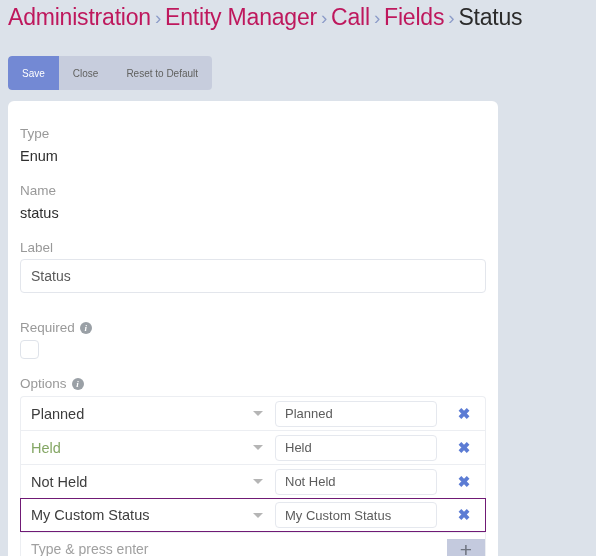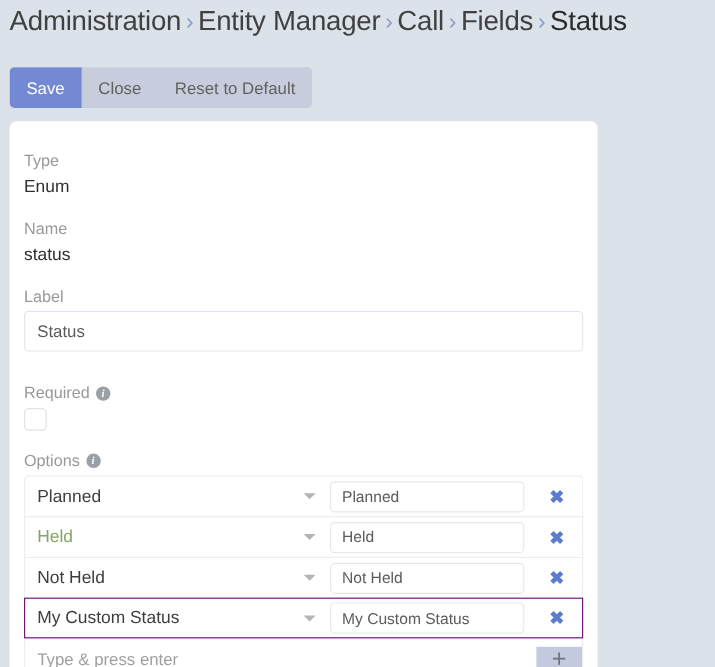--- a/index.html
+++ b/index.html
@@ -19,21 +19,21 @@
   .breadcrumb {
     position: absolute;
     left: 8px;
     top: 2px;
     font-size: 23px;
     line-height: 30px;
     white-space: nowrap;
     letter-spacing: -0.2px;
   }
   .crumb-link {
-    color: #404040;
+    color: #be185d;
     text-decoration: none;
   }
   .crumb-sep {
     color: #8d9cc9;
     font-size: 19px;
     padding: 0 4px;
     vertical-align: 1px;
   }
   .crumb-current {
     color: #2b2b2b;
@@ -49,21 +49,21 @@
     border-radius: 4px;
     display: flex;
     align-items: stretch;
     overflow: hidden;
   }
   .btn {
     display: flex;
     align-items: center;
     justify-content: center;
     padding: 0 14px;
-    font-size: 14px;
+    font-size: 10px;
     color: #61615f;
     cursor: pointer;
     border: none;
     background: transparent;
     font-family: "Liberation Sans", sans-serif;
     white-space: nowrap;
   }
   .btn-primary {
     background: #7389d4;
     color: #ffffff;

